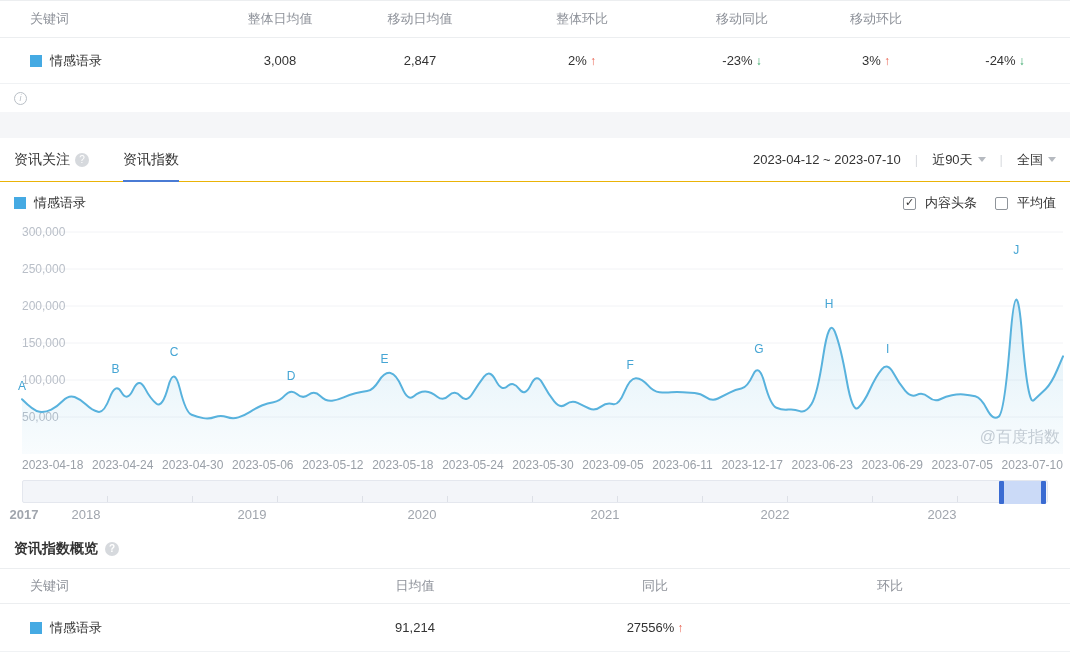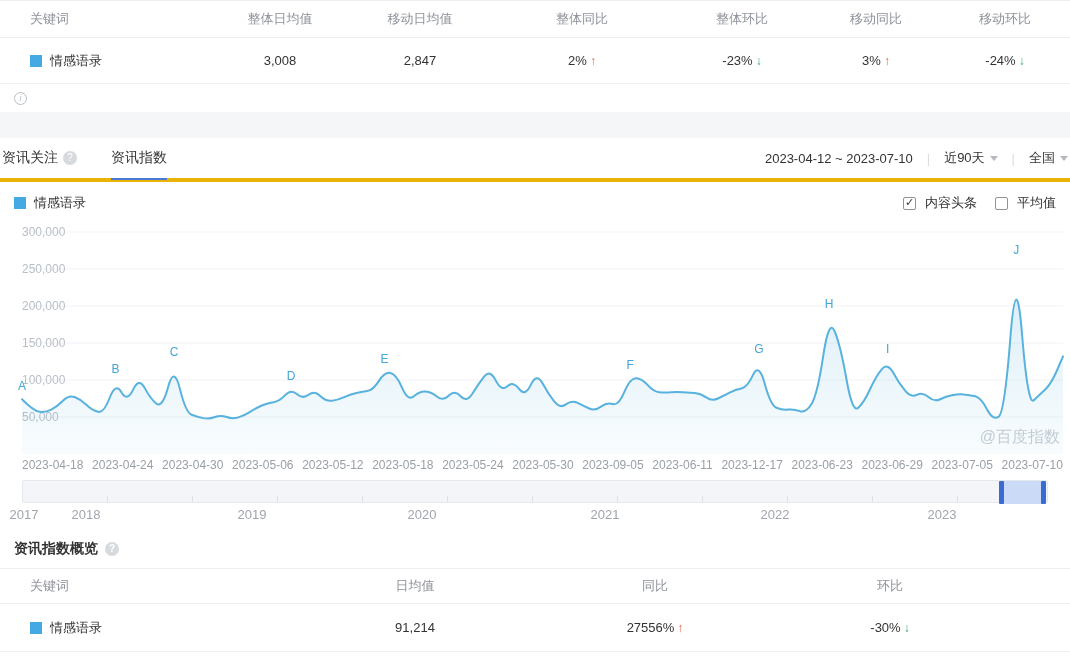--- a/index.html
+++ b/index.html
@@ -22,21 +22,21 @@
 
   .note-row { height:28px; display:flex; align-items:center; padding-left:14px; gap:6px; }
   .note-row .txt { font-size:12px; color:#9aa0a6; }
   .info-circle { width:13px; height:13px; border:1px solid #b9bfc6; border-radius:50%;
     color:#b9bfc6; font-size:9px; line-height:11px; text-align:center; flex:0 0 auto; font-style:italic; }
 
   .band { height:26px; background:#f5f6f8; }
 
   
   .tabs-row { position:relative; height:44px; display:flex; align-items:center;
-    padding:0 2px; border-bottom:4px solid #eab308;justify-content:flex-end; }
+    padding:0 14px; border-bottom:1px solid #eab308;justify-content:flex-end; }
   .tab { position:relative; height:44px; display:flex; align-items:center; gap:5px;
     font-size:14px; color:#333; margin-right:34px; cursor:pointer; }
   .tab.active::after { content:""; position:absolute; left:0; right:0; bottom:0;
     height:2px; background:#4a7bd4; }
   .help-circle { width:14px; height:14px; background:#d6d9dd; border-radius:50%;
     color:#fff; font-size:10px; line-height:14px; text-align:center; }
   .range-controls { margin-left:auto; display:flex; align-items:center; gap:14px;
     font-size:13px; color:#333; }
   .sep { color:#dadde1; }
   .select-like { display:flex; align-items:center; gap:5px; cursor:pointer; }
@@ -81,21 +81,20 @@
 </head>
 <body>
 
 <div class="page">
 
   <section class="kw-table">
     <div class="t-row t-head">
       <div class="cell first">关键词</div>
       <div class="cell">整体日均值</div>
       <div class="cell">移动日均值</div>
-      <div class="cell">整体同比</div>
       <div class="cell">整体环比</div>
       <div class="cell">移动同比</div>
       <div class="cell">移动环比</div>
     </div>
     <div class="t-row t-body">
       <div class="cell first">
         <span class="kw-square"></span>
         <span>情感语录</span>
       </div>
       <div class="cell">3,008</div>
@@ -214,21 +213,21 @@
       <div class="watermark">@百度指数</div>
     </div>
 
     <div class="slider-zone">
       <div class="slider-bar">
         <div class="slider-sel" id="slider-sel" style="left: 977.778px; width: 42.066px;"></div>
         <div class="slider-handle" id="handle-left" style="left: 975.778px;"></div>
         <div class="slider-handle" id="handle-right" style="left: 1017.84px;"></div>
       </div>
       <div class="year-labels" id="year-labels">
-          <span style="left: 24px;">2017</span>
+          <span style="left: 24px; font-weight: bold;">2017</span>
           <span style="left: 86px;">2018</span>
           <span style="left: 252px;">2019</span>
           <span style="left: 422px;">2020</span>
           <span style="left: 605px;">2021</span>
           <span style="left: 775px;">2022</span>
           <span style="left: 942px;">2023</span>
         </div>
     </div>
   </section>
 
@@ -245,18 +244,15 @@
     </div>
     <div class="ov-row ov-body">
       <div class="cell first">
         <span class="kw-square"></span>
         <span>情感语录</span>
       </div>
       <div class="cell">91,214</div>
       <div class="cell">
         <span>27556%</span><span class="arrow up">↑</span>
       </div>
-      <div class="cell">
-        <span>-30%</span><span class="arrow down">↓</span>
-      </div>
     </div>
   </section>
 </div>
 
 </body></html>

